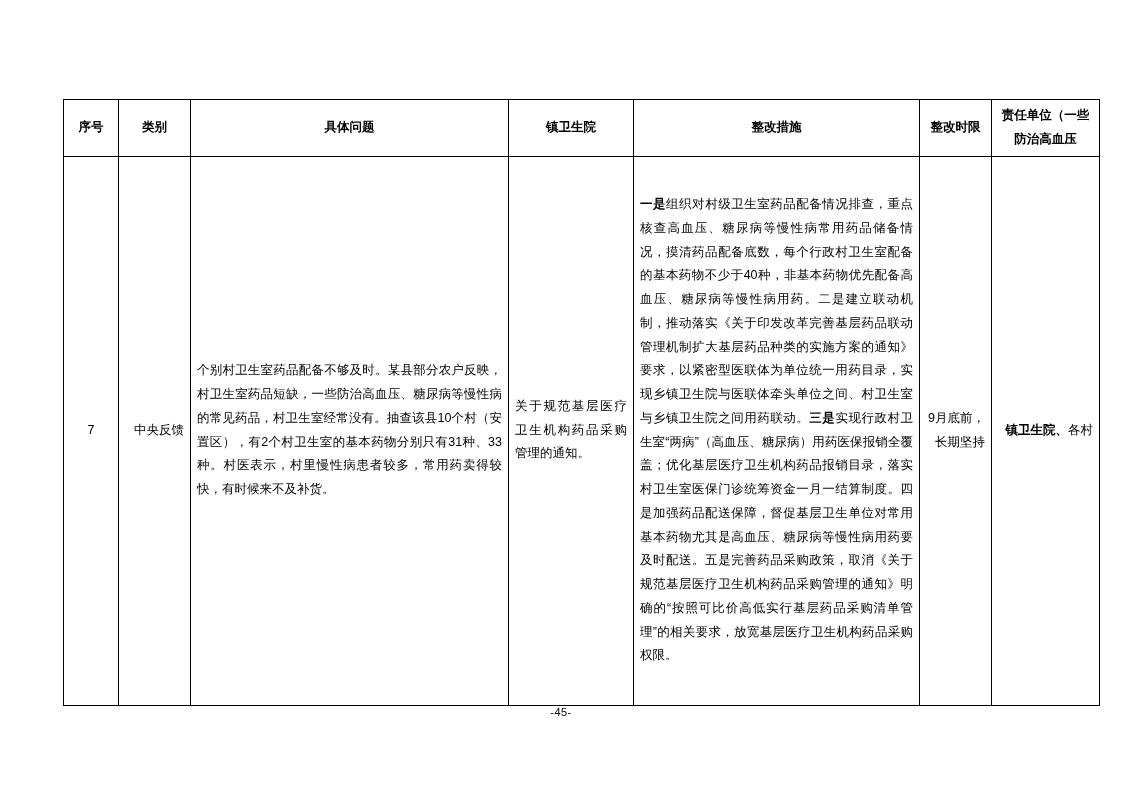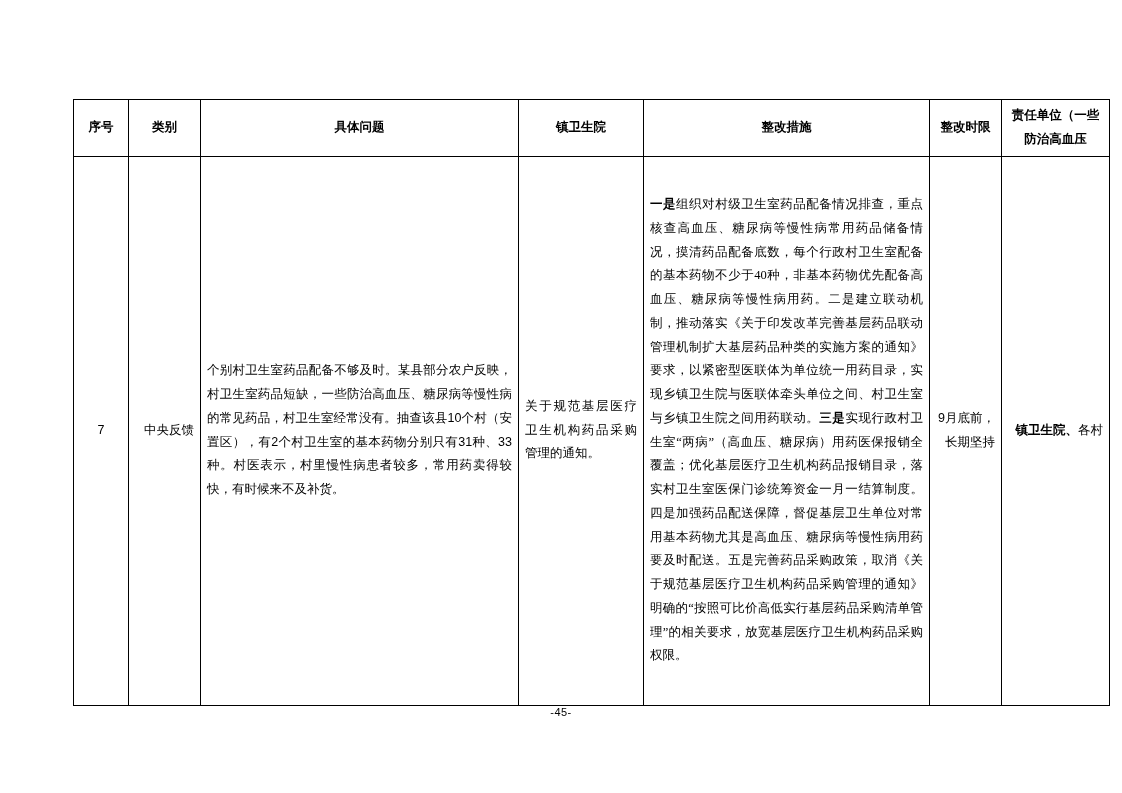--- a/index.html
+++ b/index.html
@@ -18,21 +18,21 @@
   .page {
     position: absolute;
     left: 0;
     top: 0;
     width: 1122px;
     height: 793px;
     background: #ffffff;
   }
   .table-wrap {
     position: absolute;
-    left: 73px;
+    left: 63px;
     top: 99px;
     width: 976px;
   }
   table.doc-table {
     border-collapse: collapse;
     width: 976px;
     table-layout: fixed;
   }
   table.doc-table th,
   table.doc-table td {
@@ -71,21 +71,20 @@
     vertical-align: middle;
     text-align: justify;
     text-justify: inter-ideograph;
     font-size: 12.5px;
     line-height: 2.0;
     padding: 8px 10px;
   }
   td.measure {
     vertical-align: top;
     padding-top: 78px;
-    font-family: Liberation Serif, serif;
   }
   td.time {
     text-align: right;
     font-size: 12.5px;
     line-height: 1.9;
   }
   td.unit {
     text-align: right;
     font-size: 12.5px;
     line-height: 1.9;

